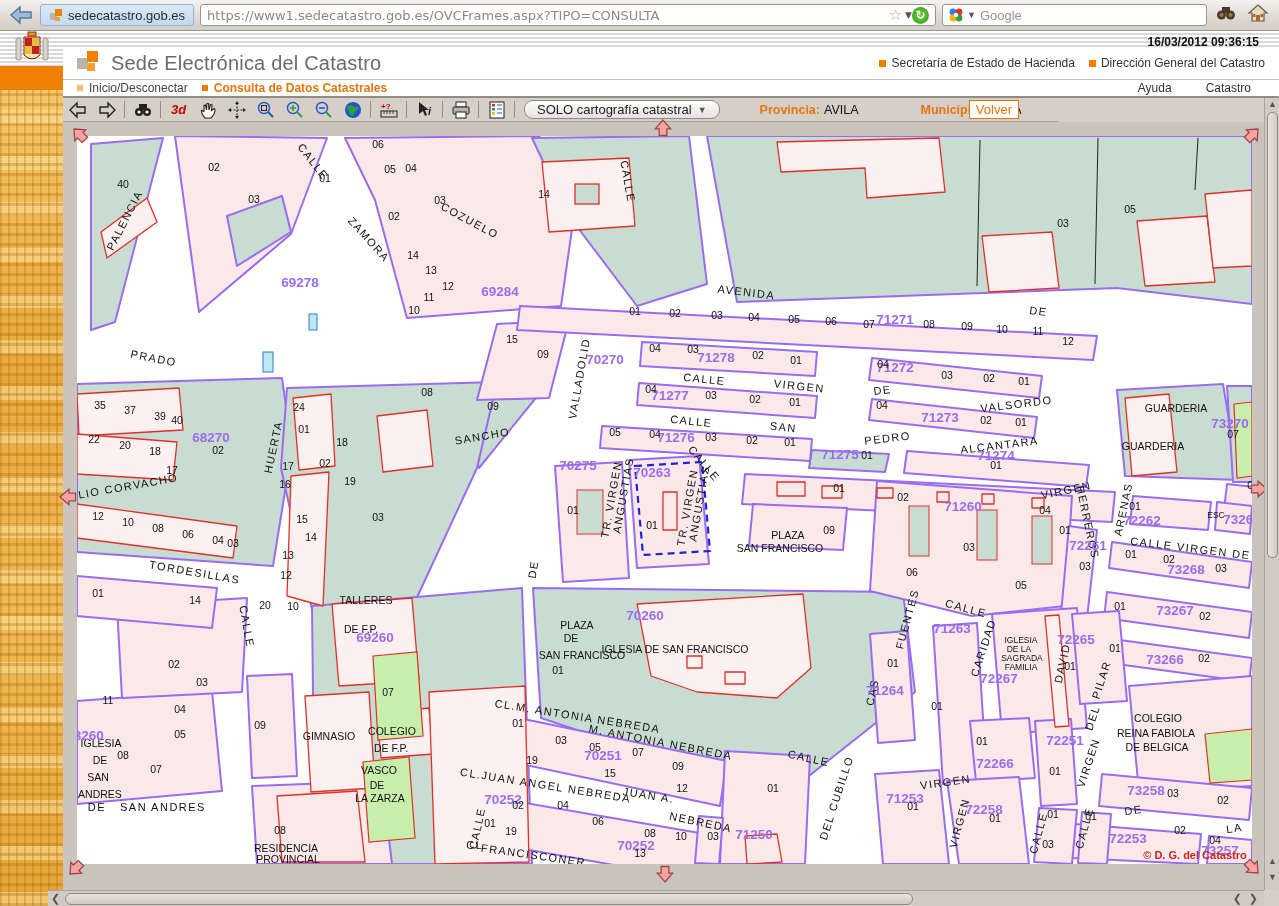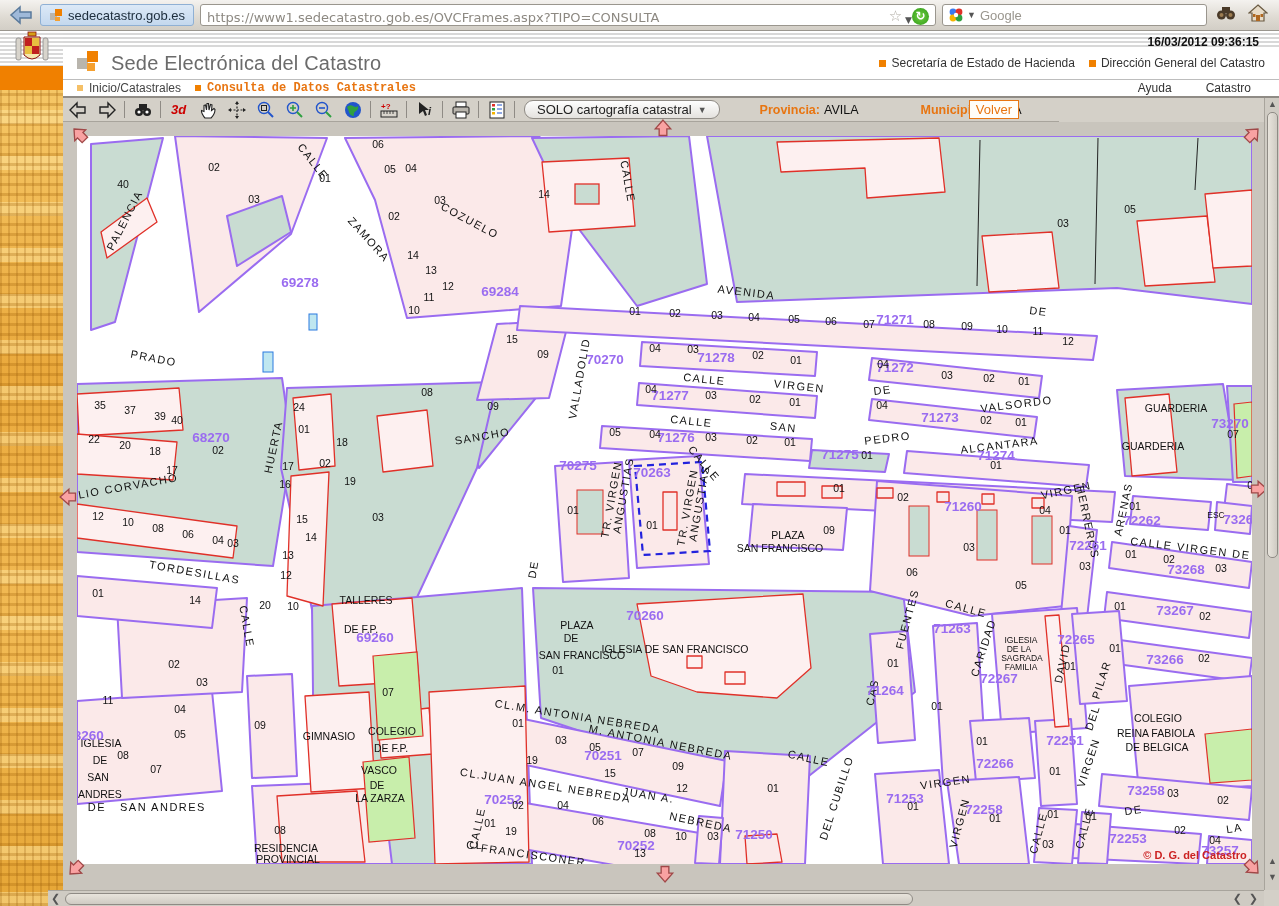--- a/index.html
+++ b/index.html
@@ -6,21 +6,21 @@
   html,body { width:1279px; height:906px; overflow:hidden; font-family:"Liberation Sans",sans-serif; background:#d4d0c8; }
 
   
   #browserbar { position:absolute; left:0; top:0; width:1279px; height:31px;
     background:linear-gradient(#f4f2ef,#dedad2 60%,#d2cec6); border-bottom:1px solid #9a968e;
     display:flex; align-items:center; gap:6px; padding:0 8px; }
   #back-btn { width:26px; height:24px; display:flex; align-items:center; justify-content:center; }
   #site-btn { height:22px; background:linear-gradient(#dce9f7,#c4d8ee); border:1px solid #8fb0d4; border-radius:3px;
     display:flex; align-items:center; gap:5px; padding:8px 8px; font-size:13px; color:#20303f; }
   #url-field { flex:1; height:22px; background:#fff; border:1px solid #9a968e; border-radius:3px;
-    display:flex; align-items:flex-end; padding:0 6px; font-family:"DejaVu Sans",sans-serif; font-size:13px; color:#8d8982; overflow:hidden; white-space:nowrap; }
+    display:flex; align-items:center; padding:9px 6px; font-family:"DejaVu Sans",sans-serif; font-size:13px; color:#8d8982; overflow:hidden; white-space:nowrap; }
   #url-field .urltext { flex:1; overflow:hidden; }
   #google-box { width:265px; height:22px; background:#fff; border:1px solid #9a968e; border-radius:3px;
     display:flex; align-items:center; gap:4px; padding:0 6px; font-size:13px; color:#9a968e; }
   .chev { font-size:9px; color:#555; }
   #reload-btn { width:17px; height:17px; border-radius:50%; background:radial-gradient(#6fce3f,#2f9a18); color:#fff;
     font-size:12px; line-height:16px; text-align:center; font-weight:bold; }
 
   
   #left-col { position:absolute; left:0; top:31px; width:63px; height:875px; background:#fff; }
   #escudo-box { position:absolute; left:0; top:0; width:63px; height:35px;
@@ -40,21 +40,21 @@
   #hdr-main { position:absolute; left:63px; top:48px; width:1216px; height:31px; background:#fff;
     display:flex; align-items:center; }
   #hdr-logo { margin-left:12px; }
   #hdr-title { margin-left:10px; font-size:20px; color:#6b6b6b; letter-spacing:0.2px; }
   #hdr-orgs { position:absolute; right:14px; top:56px; font-size:12px; color:#333; display:flex; gap:14px; }
   .sq-bullet { display:inline-block; width:7px; height:7px; background:#f08000; margin-right:5px; }
   #navrow { position:absolute; left:63px; top:79px; width:1216px; height:19px; background:#fff;
     border-top:1px solid #bdbdbd; border-bottom:2px solid #8f8b85; display:flex; align-items:center; font-size:12px; }
   .navitem { display:flex; align-items:center; margin-left:14px; color:#444; }
   .navitem .b1 { width:6px; height:6px; background:#f5c067; margin-right:6px; }
-  .navitem.active { color:#e87511; font-weight:bold;font-family:Liberation Mono, monospace; }
+  .navitem.active { color:#e87511; font-weight:bold; }
   .navitem.active .b1 { background:#f08000; }
   #nav-right { margin-left:auto; display:flex; gap:34px; margin-right:28px; color:#333; }
 
   
   #toolbar { position:absolute; left:63px; top:98px; width:996px; height:24px; background:#d4d0c8;
     border-bottom:1px solid #a8a49c; display:flex; align-items:center; }
   .tbtn { width:29px; height:22px; display:flex; align-items:center; justify-content:center; }
   .tsep { width:1px; height:17px; background:#8f8b85; margin:0 3px; }
   .t3d { color:#cc0000; font-weight:bold; font-style:italic; font-size:13px; }
   .combo { height:19px; background:linear-gradient(#fefefe,#e4e2de); border:1px solid #8f8b85; border-radius:9px;
@@ -177,21 +177,21 @@
   </span>
   <span id="hdr-title">Sede Electrónica del Catastro</span>
 </div>
 <div id="hdr-orgs">
   <span><span class="sq-bullet"></span><span>Secretaría de Estado de Hacienda</span></span>
   <span><span class="sq-bullet"></span><span>Dirección General del Catastro</span></span>
 </div>
 <div id="navrow">
   <span class="navitem">
       <span class="b1"></span>
-      <span>Inicio/Catastrales</span>
+      <span>Inicio/Desconectar</span>
     </span>
   <span class="navitem active">
       <span class="b1"></span>
       <span>Consulta de Datos Catastrales</span>
     </span>
   <span id="nav-right">
     <span>Ayuda</span>
     <span>Catastro</span>
   </span>
 </div>

